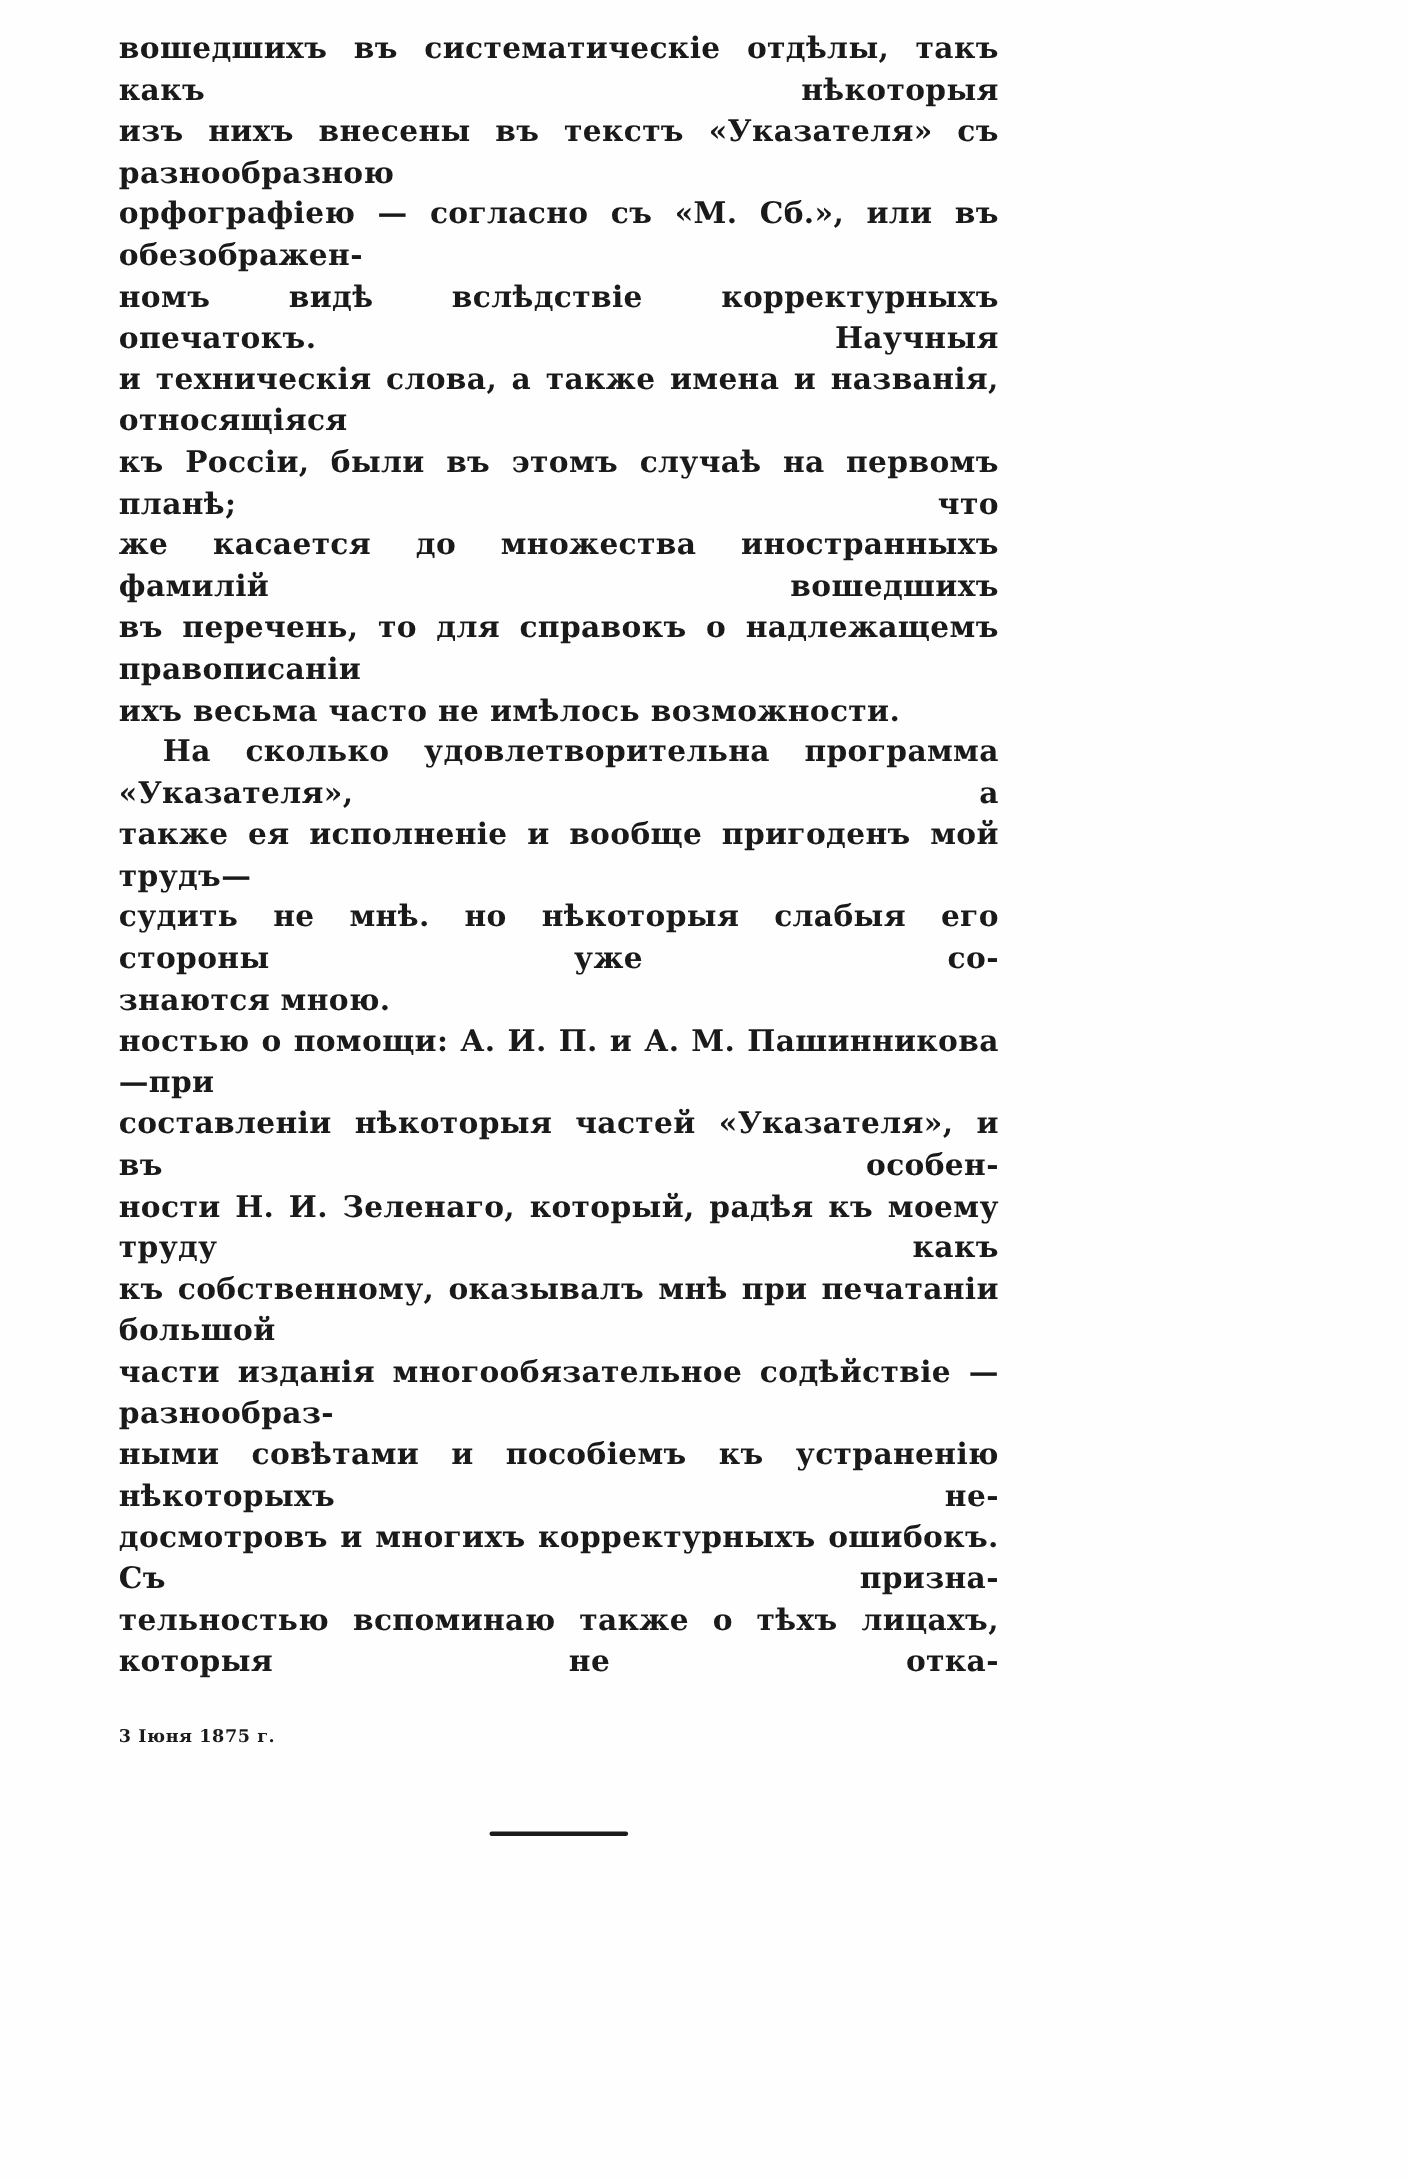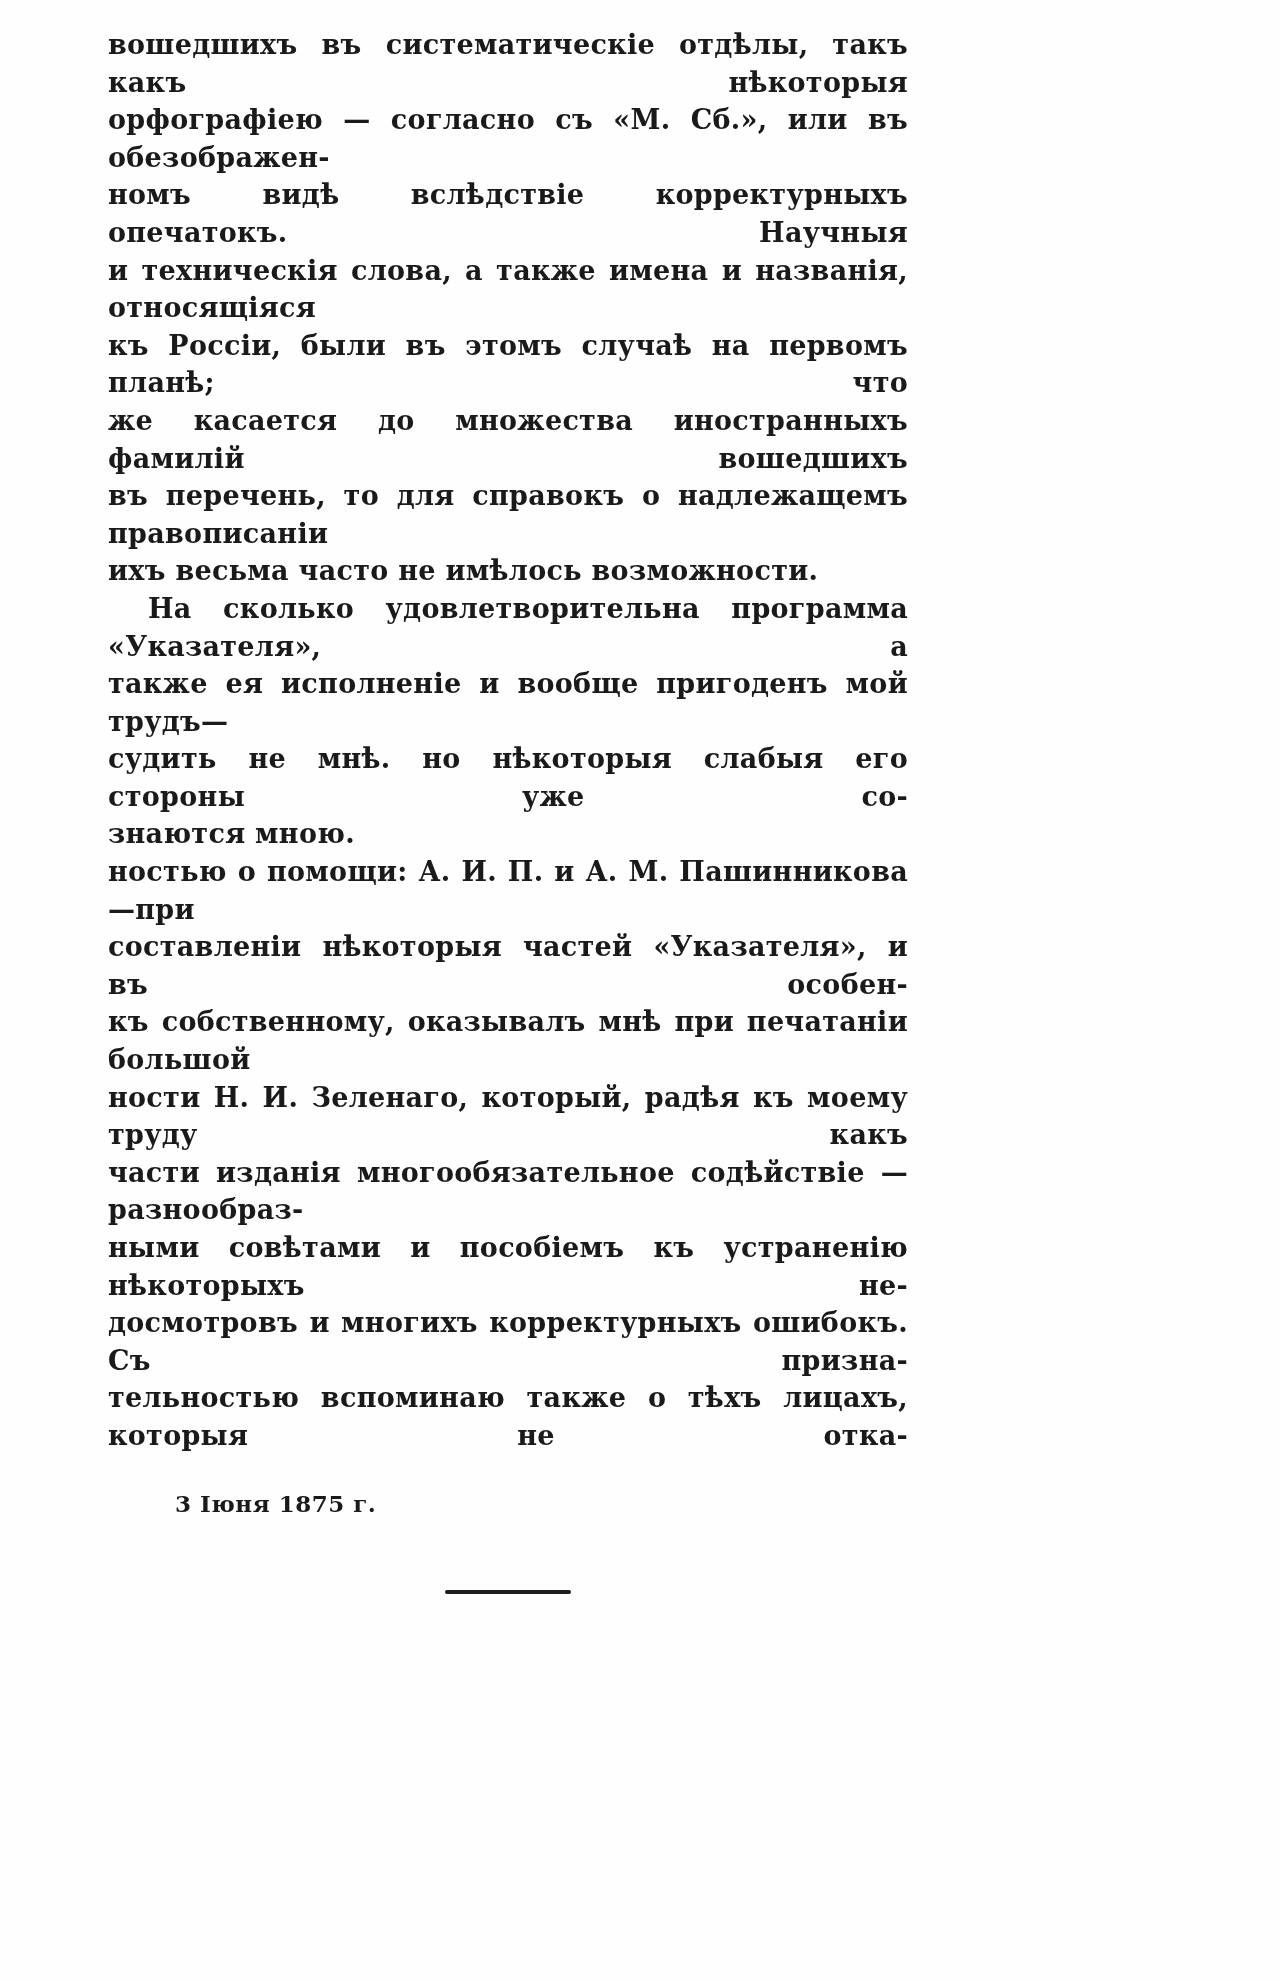--- a/index.html
+++ b/index.html
@@ -38,61 +38,61 @@
   }
   .ln.last {
     text-align-last: left;
     -moz-text-align-last: left;
   }
   .ln.indent {
     text-indent: 40px;
   }
   .dateline {
     margin-top: 30px;
-    margin-left: 67px;
-    font-size: 23px;
+    font-size: 16px;
     font-weight: 700;
     letter-spacing: 0.5px;
     color: #1a1a1a;
   }
   .divider {
     width: 126px;
     height: 4px;
     background: #1c1c1c;
     border-radius: 2px / 50%;
     margin: 68px auto 0 auto;
   }
 </style>
 </head>
 <body>
 
 <div class="page">
   <div class="text-block" id="text-block" style="color: rgb(26, 26, 26);">
 
     <div class="paragraph">
         <div class="ln">вошедшихъ въ систематическіе отдѣлы, такъ какъ нѣкоторыя</div>
+        <div class="ln">изъ нихъ внесены въ текстъ «Указателя» съ разнообразною</div>
         <div class="ln">орфографіею — согласно съ «М. Сб.», или въ обезображен-</div>
         <div class="ln">номъ видѣ вслѣдствіе корректурныхъ опечатокъ. Научныя</div>
         <div class="ln">и техническія слова, а также имена и названія, относящіяся</div>
         <div class="ln">къ Россіи, были въ этомъ случаѣ на первомъ планѣ; что</div>
         <div class="ln">же касается до множества иностранныхъ фамилій вошедшихъ</div>
         <div class="ln">въ перечень, то для справокъ о надлежащемъ правописаніи</div>
         <div class="ln last">ихъ весьма часто не имѣлось возможности.</div>
       </div>
       <div class="paragraph">
         <div class="ln indent">На сколько удовлетворительна программа «Указателя», а</div>
         <div class="ln">также ея исполненіе и вообще пригоденъ мой трудъ—</div>
         <div class="ln">судить не мнѣ. но нѣкоторыя слабыя его стороны уже со-</div>
         <div class="ln last">знаются мною.</div>
       </div>
       <div class="paragraph">
         <div class="ln">ностью о помощи: А. И. П. и А. М. Пашинникова—при</div>
         <div class="ln">составленіи нѣкоторыя частей «Указателя», и въ особен-</div>
+        <div class="ln">ности Н. И. Зеленаго, который, радѣя къ моему труду какъ</div>
         <div class="ln">къ собственному, оказывалъ мнѣ при печатаніи большой</div>
-        <div class="ln">ности Н. И. Зеленаго, который, радѣя къ моему труду какъ</div>
         <div class="ln">части изданія многообязательное содѣйствіе — разнообраз-</div>
         <div class="ln">ными совѣтами и пособіемъ къ устраненію нѣкоторыхъ не-</div>
         <div class="ln">досмотровъ и многихъ корректурныхъ ошибокъ. Съ призна-</div>
         <div class="ln">тельностью вспоминаю также о тѣхъ лицахъ, которыя не отка-</div>
       </div>
       <div class="dateline" id="dateline">3 Іюня 1875 г.</div>
     <div class="divider" id="divider" style="display: block;"></div>
   </div>
 </div>
 

